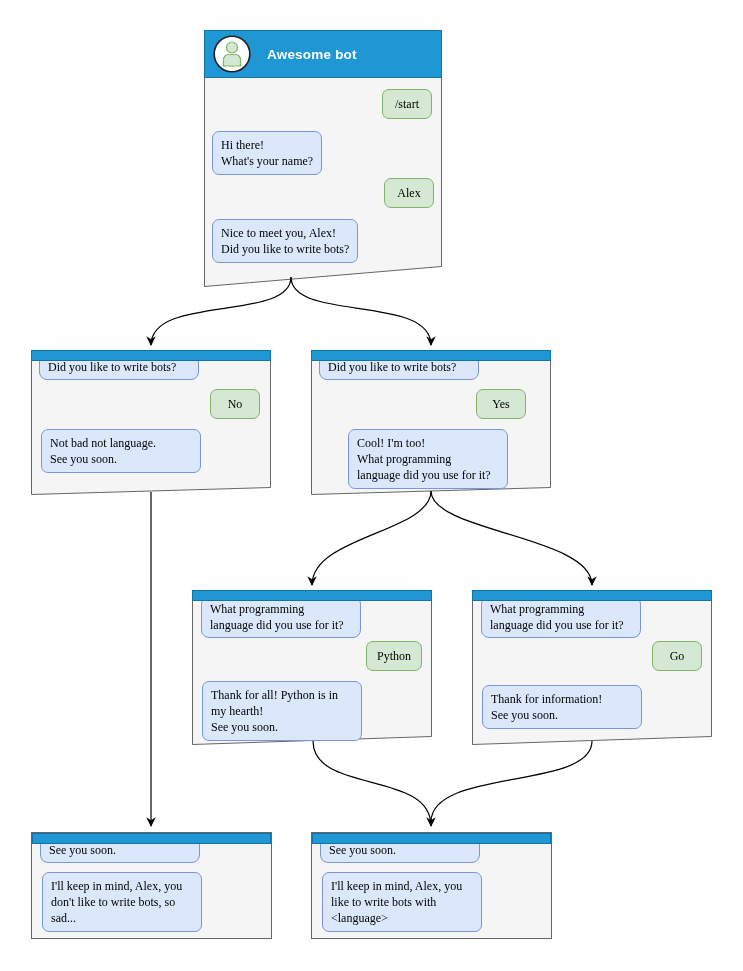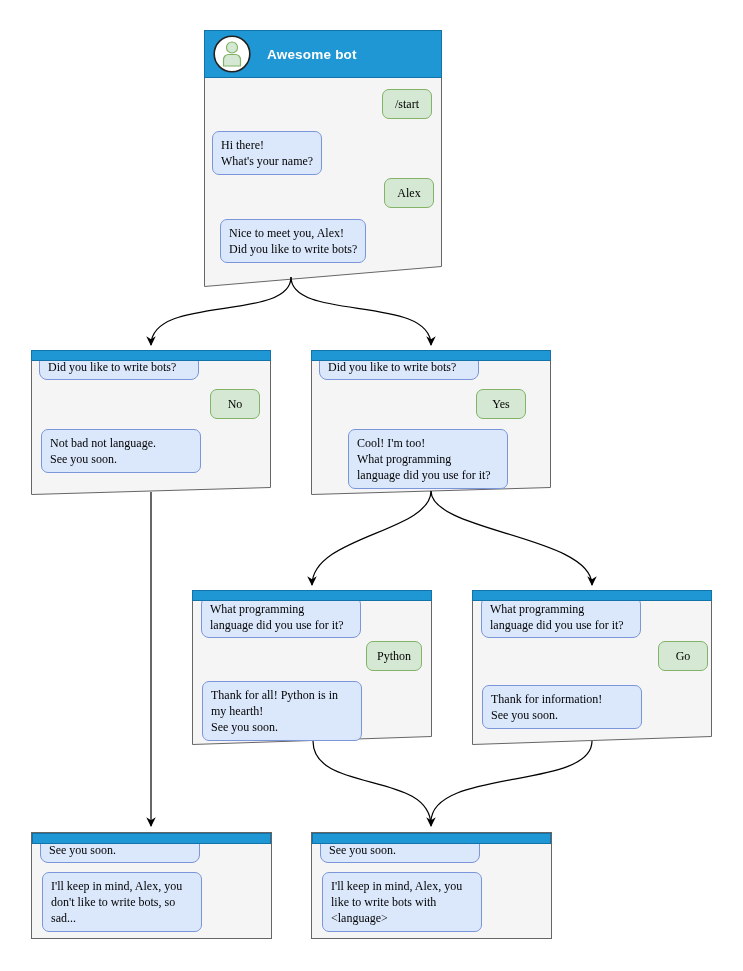--- a/index.html
+++ b/index.html
@@ -68,21 +68,21 @@
         <circle class="avatar-circle" cx="19" cy="19" r="17.8"></circle>
         <path class="avatar-body" d="M10.5 31 v-6.5 a5 5 0 0 1 5 -5 h7 a5 5 0 0 1 5 5 V31 z"></path>
         <circle class="avatar-head" cx="19" cy="12.5" r="5.5"></circle>
       </svg>
       <span class="main-title">Awesome bot</span>
     </div>
     <div class="bubble user" style="right:10px;top:59px;">/start</div>
     <div class="bubble bot" style="left:8px;top:101px;">Hi there!
 What's your name?</div>
     <div class="bubble user" style="right:8px;top:148px;">Alex</div>
-    <div class="bubble bot" style="left:16px;top:189px;">Nice to meet you, Alex!
+    <div class="bubble bot" style="left:8px;top:189px;">Nice to meet you, Alex!
 Did you like to write bots?</div>
   </div>
 
   <div class="window" style="left:31px;top:350px;width:240px;height:145px;">
     <svg class="frame" width="240" height="146">
       <polygon points="0.5,0.5 239.5,0.5 239.5,137.5 0.5,144.5"></polygon>
     </svg>
     <div class="bar"></div>
     <div class="bubble bot q">Did you like to write bots?</div>
     <div class="bubble user" style="right:11px;top:39px;">No</div>
@@ -115,21 +115,21 @@
 See you soon.</div>
   </div>
 
   <div class="window" style="left:472px;top:590px;width:240px;height:155px;">
     <svg class="frame" width="240" height="156">
       <polygon points="0.5,0.5 239.5,0.5 239.5,146.5 0.5,154.5"></polygon>
     </svg>
     <div class="bar"></div>
     <div class="bubble bot q" style="top:6px;left:9px;">What programming
 language did you use for it?</div>
-    <div class="bubble user" style="right:4px;top:51px;margin-left:36px;">Go</div>
+    <div class="bubble user" style="right:10px;top:51px;margin-left:36px;">Go</div>
     <div class="bubble bot wide" style="left:10px;top:95px;">Thank for information!
 See you soon.</div>
   </div>
 
   <div class="window plain" style="left:31px;top:832px;width:241px;height:107px;">
     <div class="bar"></div>
     <div class="bubble bot q">See you soon.</div>
     <div class="bubble bot wide" style="left:10px;top:39px;">I'll keep in mind, Alex, you
 don't like to write bots, so
 sad...</div>

